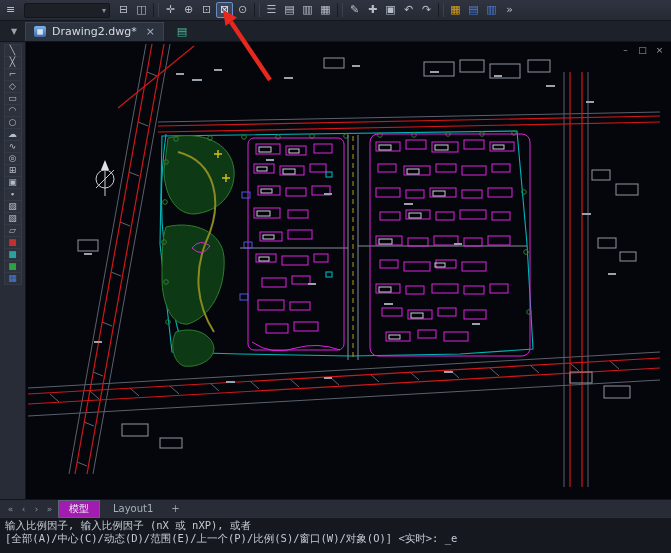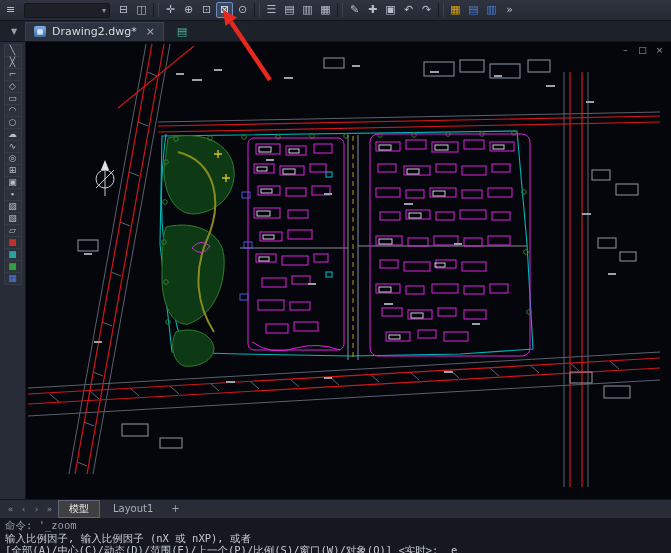--- a/index.html
+++ b/index.html
@@ -38,21 +38,21 @@
   .canvas{flex:1;position:relative;background:#04060c;}
   .canvas svg{display:block;}
   .win-controls{position:absolute;top:3px;right:7px;display:flex;gap:8px;color:#98a0ad;
                 font-size:9px;z-index:5;}
   .win-controls span{width:9px;text-align:center;}
   
   .layoutbar{height:17px;background:#272c36;display:flex;align-items:center;border-top:1px solid #13161c;
              font-size:10px;color:#a8b0bc;padding-left:4px;}
   .nav-btn{width:13px;text-align:center;font-size:9px;color:#8a93a0;}
   .ltab{padding:1px 10px;margin-left:2px;border:1px solid transparent;}
-  .ltab.active{background:#404040;border-color:#5a6378;color:#eaeef4;}
+  .ltab.active{background:#a21caf;border-color:#5a6378;color:#eaeef4;}
   .ltab-add{padding:1px 7px;color:#9aa2ae;}
   
   .cmd{height:39px;background:#15181e;border-top:1px solid #2a2f3a;
        font-family:"DejaVu Sans Mono",monospace;font-size:10.5px;line-height:12.5px;
        color:#c4cad4;padding:1px 5px;box-sizing:border-box;white-space:nowrap;overflow:hidden;}
   .cmd .dim{color:#959ca8;}
   
   .overlay{position:absolute;left:0;top:0;width:671px;height:553px;z-index:50;pointer-events:none;}
 </style>
 </head>
@@ -347,21 +347,20 @@
   <span class="nav-btn">«</span>
   <span class="nav-btn">‹</span>
   <span class="nav-btn">›</span>
   <span class="nav-btn">»</span>
   <span class="ltab active">模型</span>
   <span class="ltab">Layout1</span>
   <span class="ltab-add">+</span>
 </div>
 
 <div class="cmd">
-  <div class="dim">命令: '_zoom</div>
   <div>输入比例因子, 输入比例因子 (nX 或 nXP), 或者</div>
   <div>[全部(A)/中心(C)/动态(D)/范围(E)/上一个(P)/比例(S)/窗口(W)/对象(O)] &lt;实时&gt;: _e</div>
 </div>
 
 <svg class="overlay" viewBox="0 0 671 553">
   <line x1="270" y1="80" x2="231" y2="22" stroke="#e8281e" stroke-width="4.5"></line>
   <polygon points="223,10 237,17.5 225.5,26 " fill="#e8281e"></polygon>
 </svg>
 
 </body></html>

